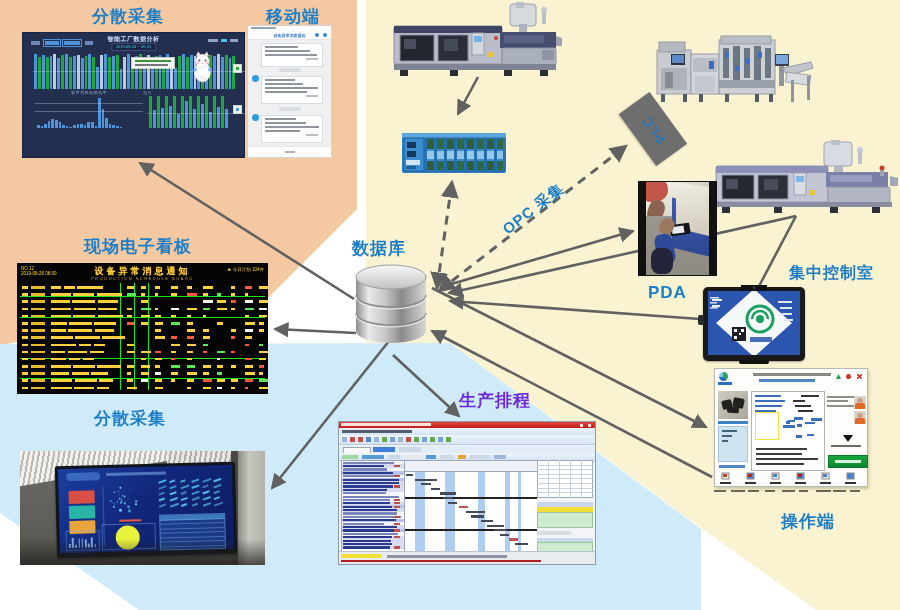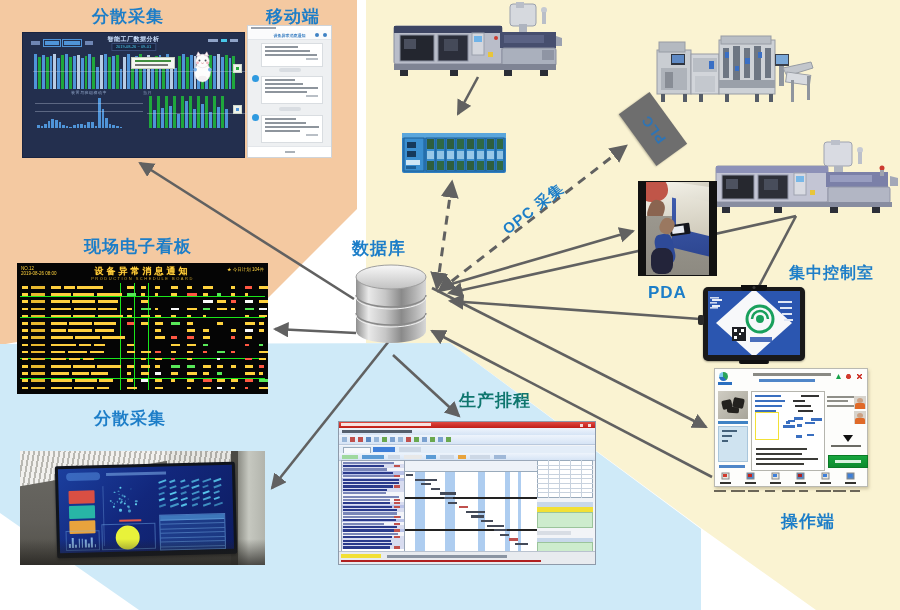--- a/index.html
+++ b/index.html
@@ -164,21 +164,21 @@
   </svg>
 
   <div class="lbl" style="left:92px;top:5px;color:#1d7ec8;">分散采集</div>
   <div class="lbl" style="left:266px;top:5px;color:#1d7ec8;">移动端</div>
   <div class="lbl" style="left:352px;top:237px;color:#1d7ec8;">数据库</div>
   <div class="lbl rot" style="left:505px;top:222px;color:#1d7ec8;font-size:15px;transform:rotate(-38deg);">OPC 采集</div>
   <div class="lbl" style="left:648px;top:283px;color:#1d7ec8;">PDA</div>
   <div class="lbl" style="left:789px;top:263px;color:#1d7ec8;font-size:16px;">集中控制室</div>
   <div class="lbl" style="left:84px;top:235px;color:#1d7ec8;">现场电子看板</div>
   <div class="lbl" style="left:94px;top:407px;color:#1d7ec8;">分散采集</div>
-  <div class="lbl" style="left:459px;top:389px;color:#0f766e;">生产排程</div>
+  <div class="lbl" style="left:459px;top:389px;color:#6d28d9;">生产排程</div>
   <div class="lbl" style="left:781px;top:510px;color:#1d7ec8;">操作端</div>
 
   <div class="abs dash" id="dash">
     <div class="hd">
       <div class="menu">
         <i style="width:9px"></i>
           <i style="width:14px" class="on"></i>
           <i style="width:16px" class="on"></i>
           <i style="width:8px"></i>
       </div>

